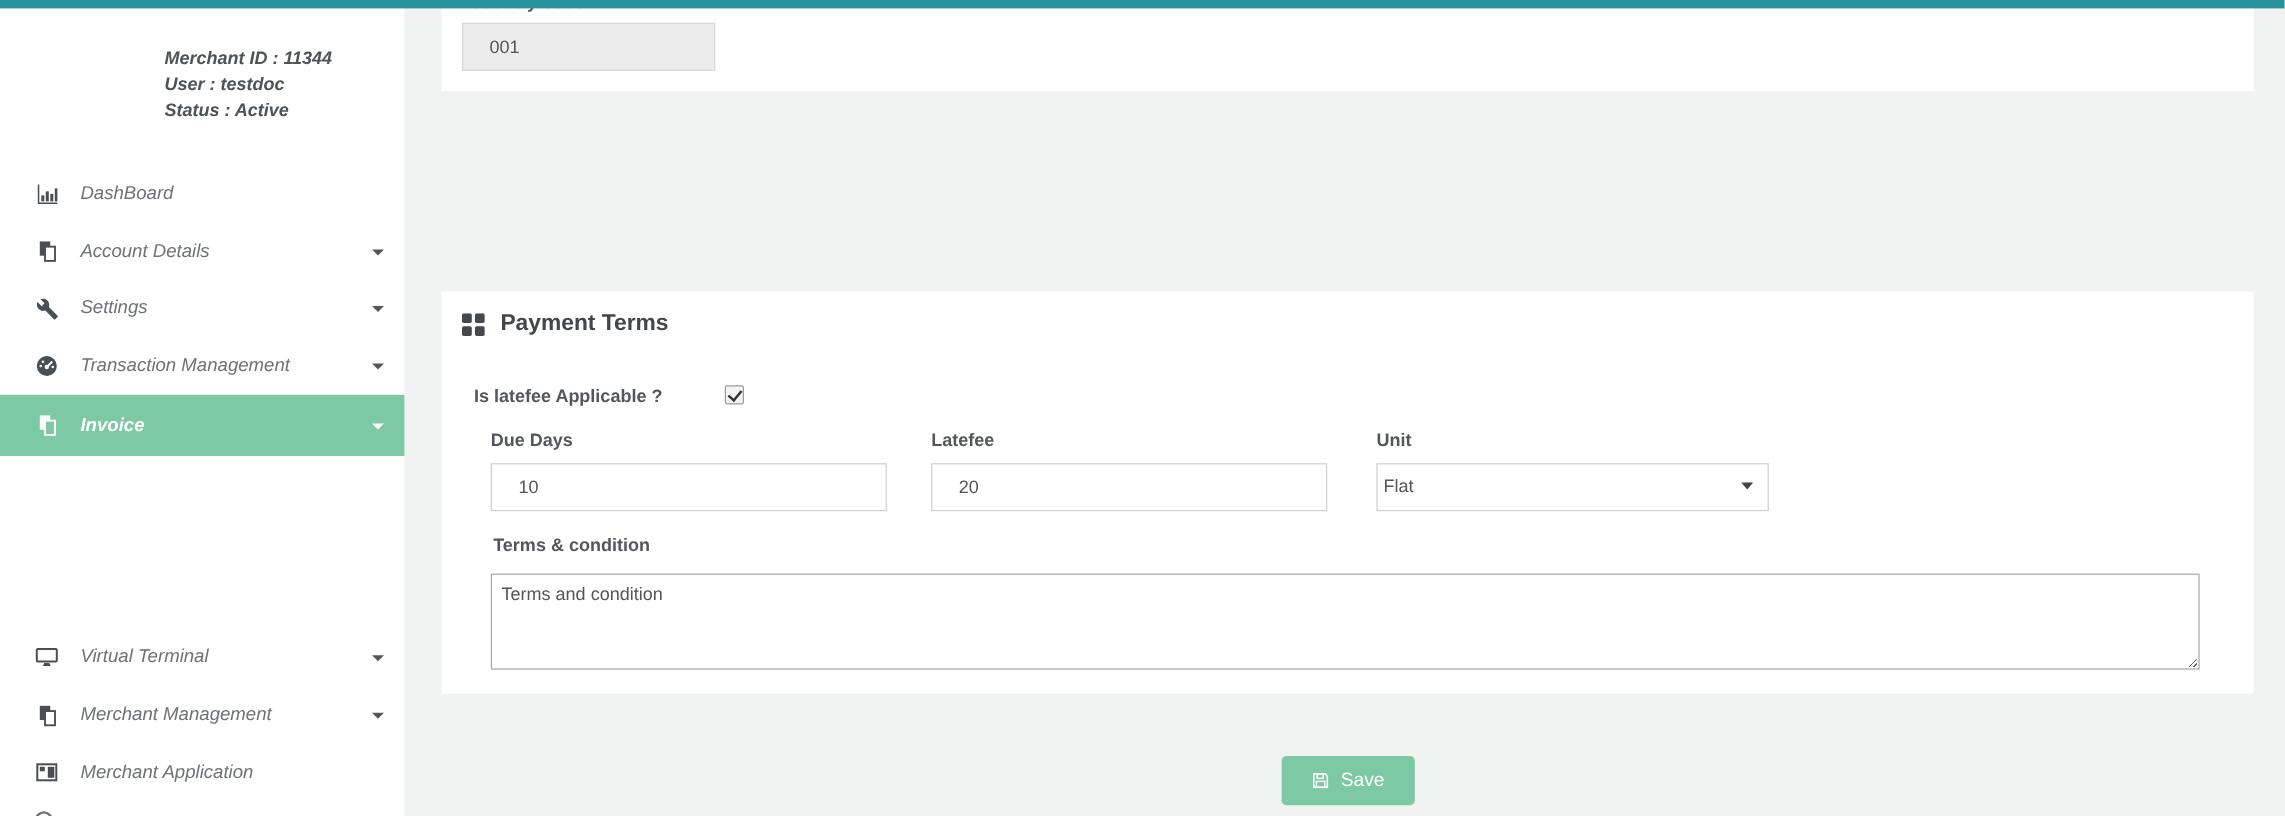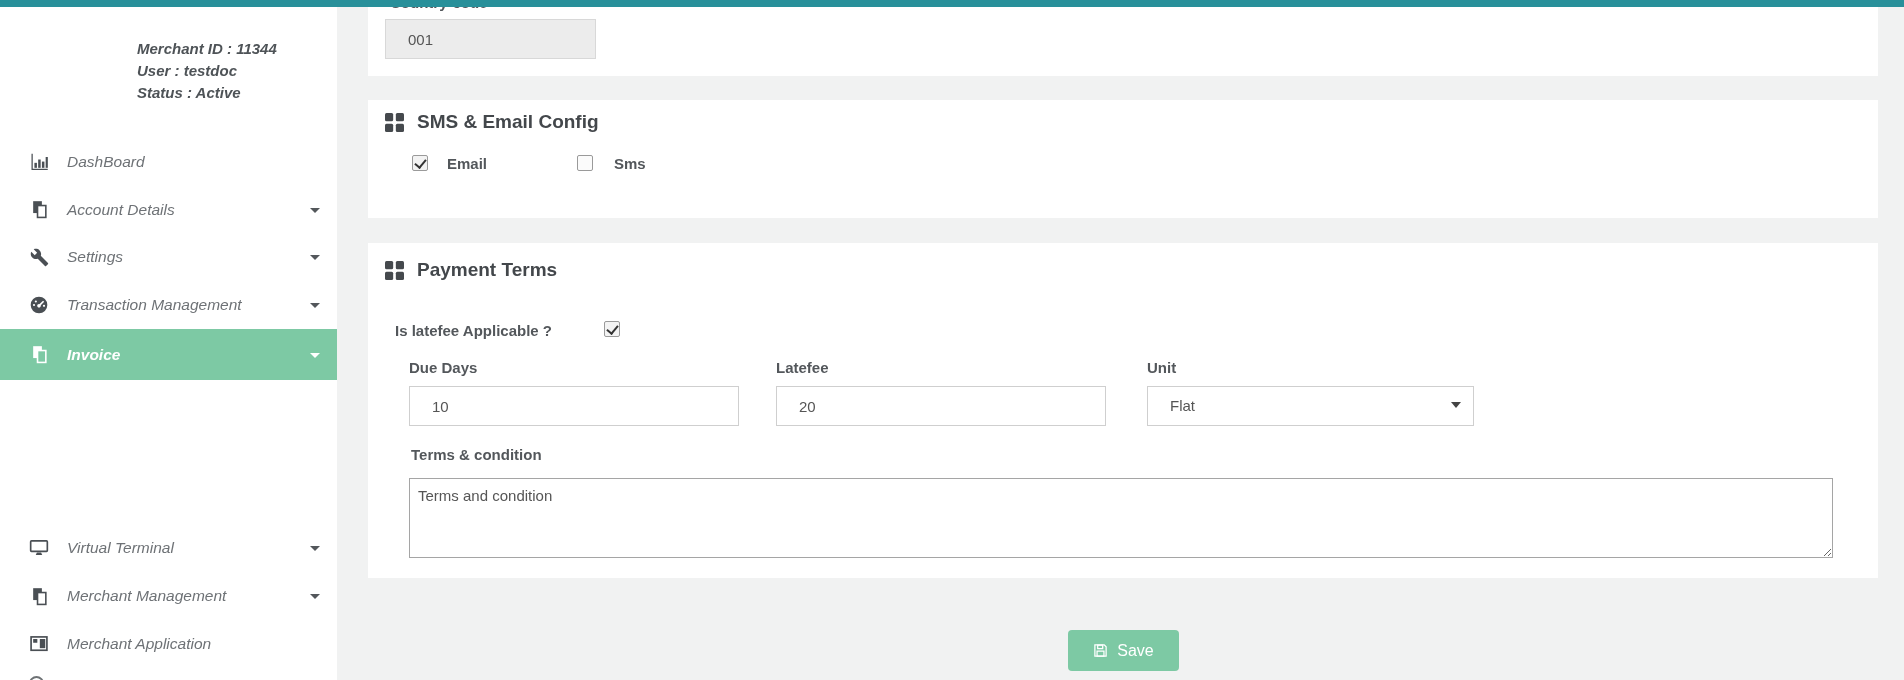--- a/index.html
+++ b/index.html
@@ -38,21 +38,21 @@
   .clip-label{position:absolute;left:390px;top:-6px;font-size:15px;font-weight:700;color:#53575b;z-index:10;}
   .field-label{position:absolute;font-size:15px;font-weight:700;color:#53575b;white-space:nowrap;}
   .section-head{position:absolute;display:flex;align-items:center;gap:13px;}
   .section-title{font-size:19px;font-weight:700;color:#43474b;white-space:nowrap;}
   .grid-icon{color:#45494d;display:flex;}
 
   .text-input{position:absolute;height:40px;border:1px solid #cfcfcf;background:#fff;color:#555;
               font-size:15px;padding:0 10px 0 22px;outline:none;}
   .input-disabled{background:#ececec;border-color:#d8d8d8;}
   .select-box{position:absolute;height:40px;border:1px solid #cfcfcf;background:#fff;color:#555;
-              font-size:15px;line-height:38px;padding-left:22px;cursor:pointer;}
+              font-size:15px;line-height:38px;padding-left:5px;cursor:pointer;}
   .select-caret{position:absolute;right:12px;top:15px;width:0;height:0;
                 border-left:5px solid transparent;border-right:5px solid transparent;border-top:6px solid #444;}
   textarea.terms{position:absolute;left:409px;top:478px;width:1424px;height:80px;border:1px solid #a5a5a5;
                  font-size:15px;color:#555;padding:8px 8px;resize:both;outline:none;background:#fff;}
 
   input[type="checkbox"]{-webkit-appearance:none;appearance:none;width:16px;height:16px;margin:0;
       border:1px solid #9a9a9a;border-radius:2px;background:#fbfbfb;position:absolute;cursor:pointer;}
   input[type="checkbox"]:checked{background:#f3f3f3;}
   input[type="checkbox"]:checked::after{content:"";position:absolute;left:4px;top:1px;width:5px;height:9px;
       border:solid #333;border-width:0 2px 2px 0;transform:rotate(40deg);}
@@ -169,37 +169,20 @@
       <span class="caret"></span>
     </div>
 
     <div class="partial-circle"></div>
   </div>
 
   <div class="card card1"></div>
   <div class="clip-label">Country-code</div>
   <input class="text-input input-disabled" style="left: 385px; top: 19px; width: 211px;" readonly="" value="001">
 
-  <div class="card card2">
-    <div class="section-head" style="left:17px;top:11px;">
-      <span class="grid-icon">
-        <svg width="19" height="19" viewBox="0 0 20 20" fill="currentColor">
-            <rect x="0" y="0" width="8.6" height="8.6" rx="1.6"></rect>
-            <rect x="11.4" y="0" width="8.6" height="8.6" rx="1.6"></rect>
-            <rect x="0" y="11.4" width="8.6" height="8.6" rx="1.6"></rect>
-            <rect x="11.4" y="11.4" width="8.6" height="8.6" rx="1.6"></rect>
-          </svg>
-      </span>
-      <span class="section-title">SMS &amp; Email Config</span>
-    </div>
-    <input type="checkbox" style="left: 44px; top: 55px;" checked="">
-    <span class="field-label" style="left:79px;top:55px;">Email</span>
-    <input type="checkbox" style="left: 209px; top: 55px;">
-    <span class="field-label" style="left:246px;top:55px;">Sms</span>
-  </div>
 
   <div class="card card3">
     <div class="section-head" style="left:17px;top:16px;">
       <span class="grid-icon">
         <svg width="19" height="19" viewBox="0 0 20 20" fill="currentColor">
             <rect x="0" y="0" width="8.6" height="8.6" rx="1.6"></rect>
             <rect x="11.4" y="0" width="8.6" height="8.6" rx="1.6"></rect>
             <rect x="0" y="11.4" width="8.6" height="8.6" rx="1.6"></rect>
             <rect x="11.4" y="11.4" width="8.6" height="8.6" rx="1.6"></rect>
           </svg>

